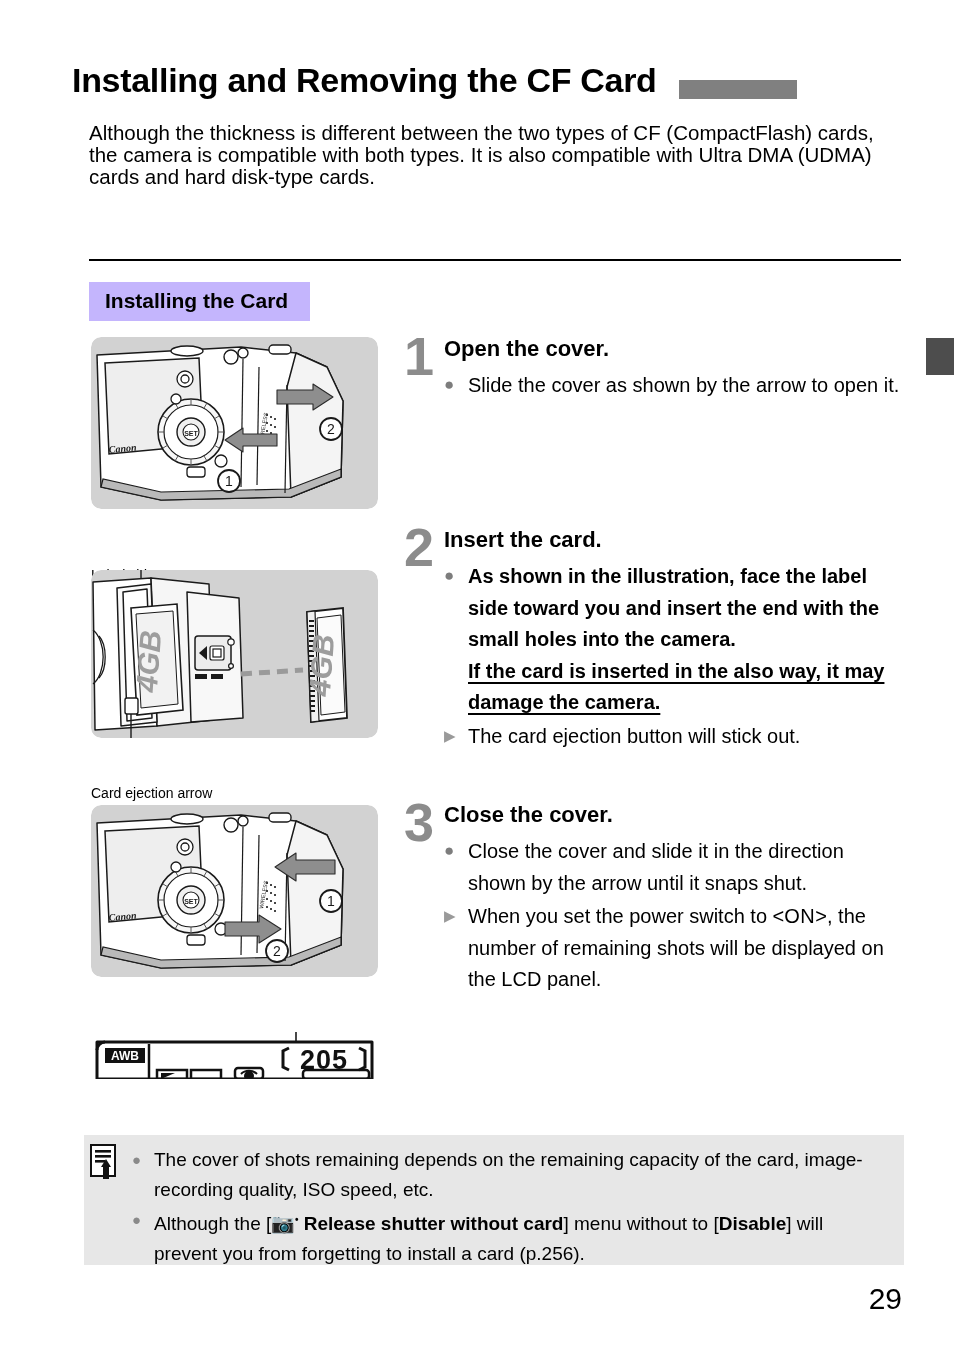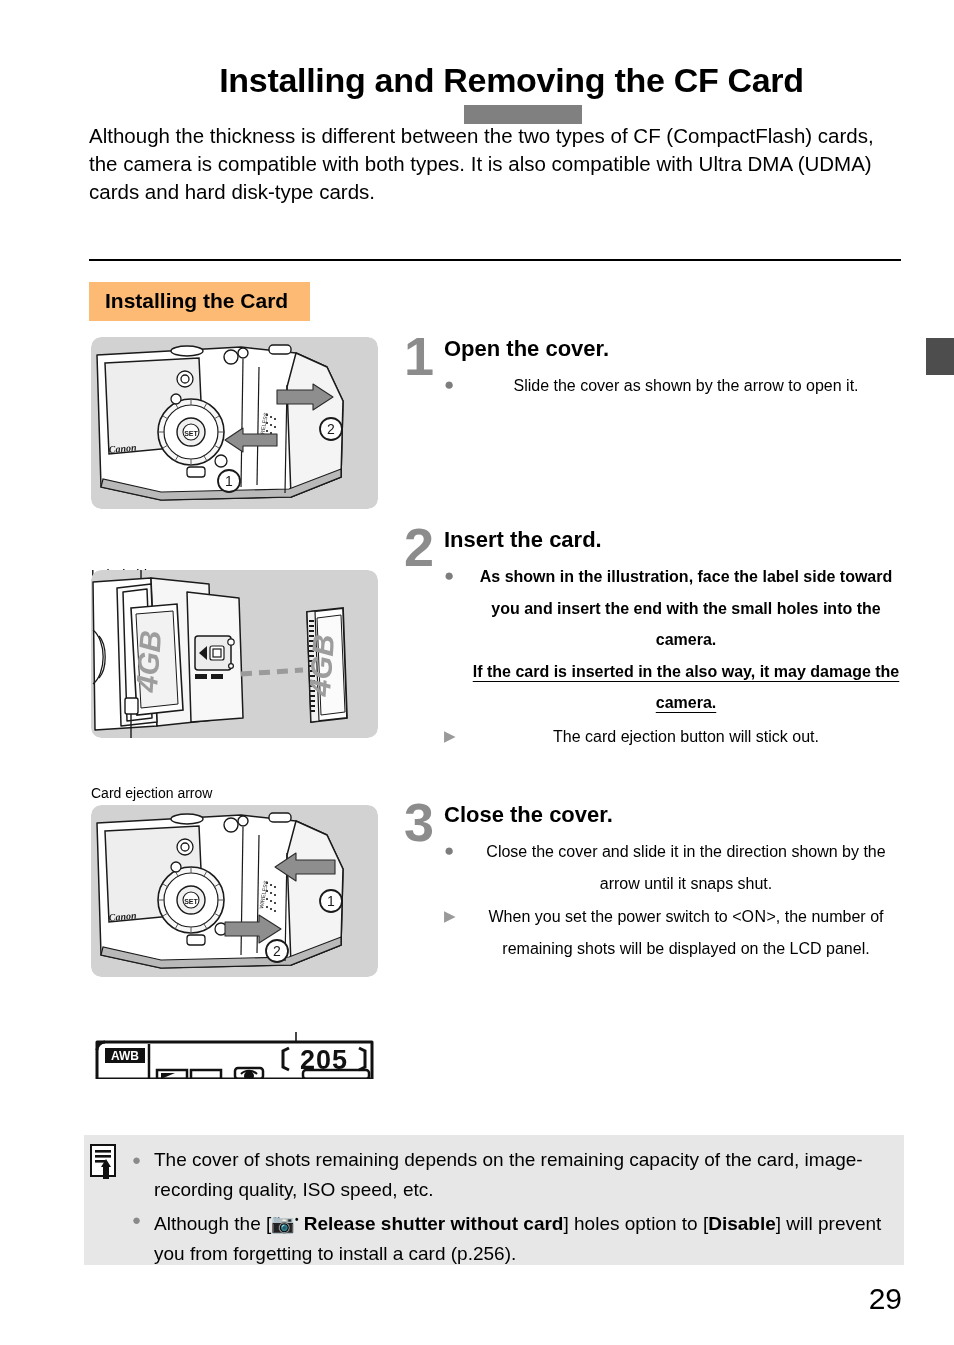--- a/index.html
+++ b/index.html
@@ -4,30 +4,30 @@
 <style>
   html,body{margin:0;padding:0;}
   body{
     width:954px;height:1345px;background:#ffffff;
     font-family:"Liberation Sans", sans-serif;
     color:#000;position:relative;overflow:hidden;
   }
   .page{position:absolute;inset:0;}
 
   
-  .title-row{position:absolute;left:104px;top:62px;width:815px;display:flex;align-items:center;flex-direction:column;}
+  .title-row{position:absolute;left:72px;top:62px;width:815px;display:flex;align-items:flex-end;}
   .title{
     font-size:34px;font-weight:bold;letter-spacing:-0.3px;line-height:1.1;
     white-space:nowrap;
   }
   .title-bar{height:19px;width:118px;margin-left:22px;margin-top:6px;}
 
   .intro{
     position:absolute;left:89px;top:122px;width:800px;
-    font-size:20.5px;line-height:28px;
+    font-size:20.5px;line-height:22px;
   }
 
   .hrule{position:absolute;left:89px;top:259px;width:812px;height:2px;background:#000;}
 
   .section-head{
     position:absolute;left:89px;top:282px;
     padding:7px 22px 8px 16px;
     font-size:21px;font-weight:bold;
   }
 
@@ -57,21 +57,21 @@
   .step-title{
     margin-left:40px;font-size:22px;font-weight:bold;line-height:1.1;
   }
   .bullets{margin-left:40px;margin-top:9px;}
   .b-row{display:flex;align-items:flex-start;margin-bottom:1px;}
   .b-mark{
     flex:0 0 auto;width:24px;font-size:17px;line-height:29px;color:#7d7d7d;
     text-align:left;
   }
   .b-mark.tri{font-size:15px;color:#9a9a9a;}
-  .b-text{font-size:16px;line-height:31.5px;flex:1;text-align:center;}
+  .b-text{font-size:20px;line-height:31.5px;flex:1;}
   .b-text.bold{font-weight:bold;}
   .u-line{text-decoration:underline;text-underline-offset:4px;font-weight:bold;display:block;}
   .on-glyph{font-family:"Liberation Sans", sans-serif;letter-spacing:0.5px;margin-top:10px;}
 
   
   .note{
     position:absolute;left:84px;top:1135px;width:820px;height:130px;
   }
   .note-icon{position:absolute;left:6px;top:9px;width:30px;height:36px;}
   .note-list{position:absolute;left:48px;top:10px;right:14px;}
@@ -92,21 +92,21 @@
 
   <div class="title-row">
     <div class="title">Installing and Removing the CF Card</div>
     <div class="title-bar" style="background:#808080"></div>
   </div>
 
   <div class="intro">Although the thickness is different between the two types of CF (CompactFlash) cards, the camera is compatible with both types. It is also compatible with Ultra DMA (UDMA) cards and hard disk-type cards.</div>
 
   <div class="hrule"></div>
 
-  <div class="section-head" style="background:#fdba74">Installing the Card</div>
+  <div class="section-head" style="background:#c4b5fd">Installing the Card</div>
 
   <div class="edge-tab" style="background:#4d4d4d"></div>
 
   <div class="fig" style="top:337px;height:172px;">
     <svg viewBox="0 0 287 172" xmlns="http://www.w3.org/2000/svg">
       <rect x="0" y="0" width="287" height="172" rx="10" fill="#d2d2d2"></rect>
       <g fill="#ffffff" stroke="#1a1a1a" stroke-width="1.5" stroke-linejoin="round">
 
         <path d="M6 18 L150 10 L205 16 L236 30 L252 64 L250 140 L200 160 L70 163 L10 150 Z"></path>
 
@@ -462,20 +462,20 @@
         </g>
       </svg>
     </div>
     <div class="note-list">
       <div class="n-row">
         <div class="n-mark">●</div>
         <div class="n-text">The cover of shots remaining depends on the remaining capacity of the card, image-recording quality, ISO speed, etc.</div>
       </div>
       <div class="n-row">
         <div class="n-mark">●</div>
-        <div class="n-text"><span>Although the [</span><span class="cam-glyph">📷<sup style="font-size:10px">•</sup></span>&nbsp;<b>Release shutter without card</b><span>] holes option to [</span><b>Disable</b><span>] will prevent you from forgetting to install a card (p.256).</span></div>
+        <div class="n-text"><span>Although the [</span><span class="cam-glyph">📷<sup style="font-size:10px">•</sup></span>&nbsp;<b>Release shutter without card</b><span>] menu without to [</span><b>Disable</b><span>] will prevent you from forgetting to install a card (p.256).</span></div>
       </div>
     </div>
   </div>
 
   <div class="page-num">29</div>
 
 </div>
 
 </body></html>

